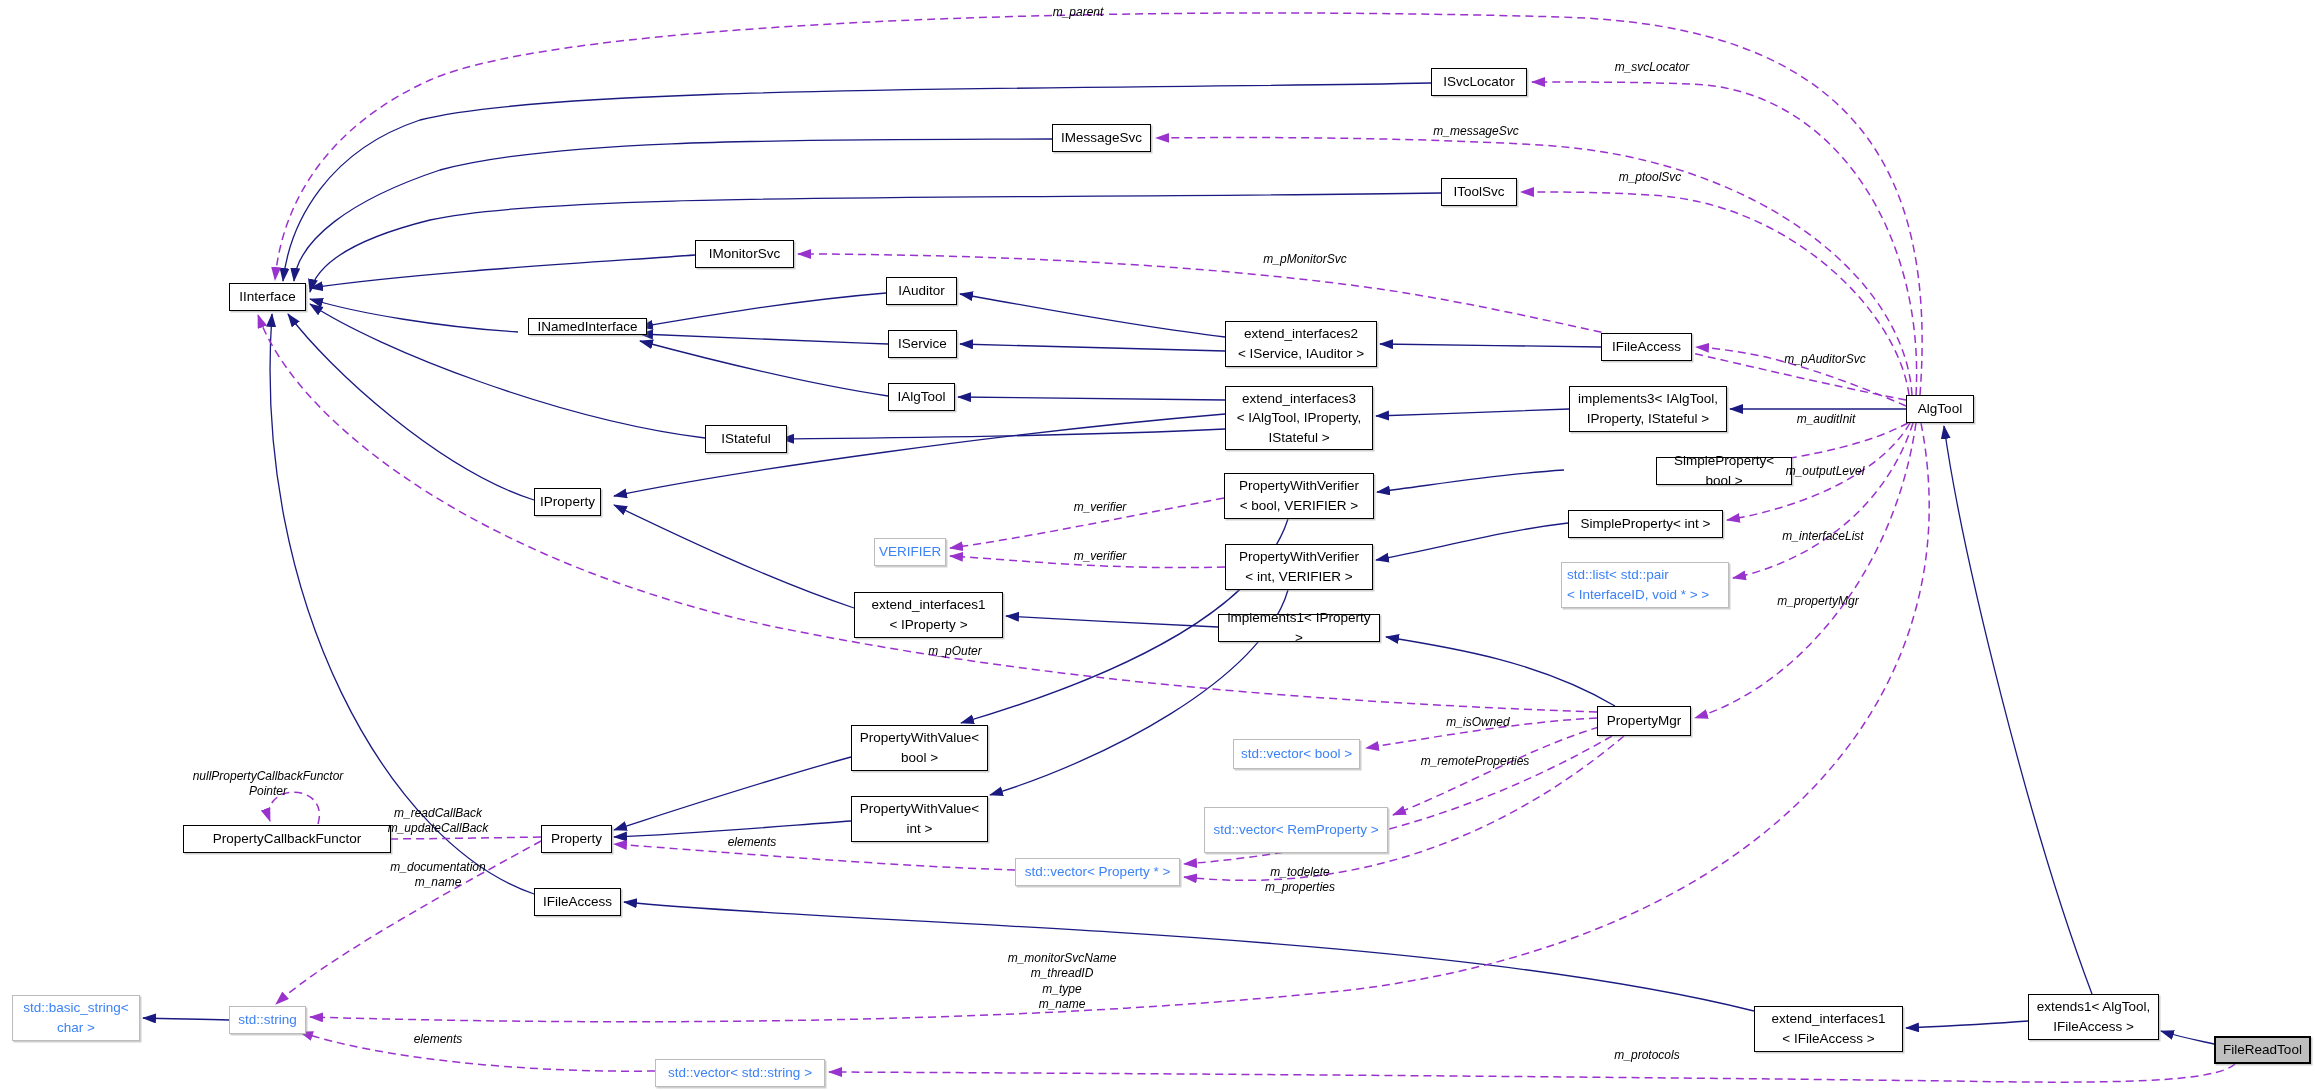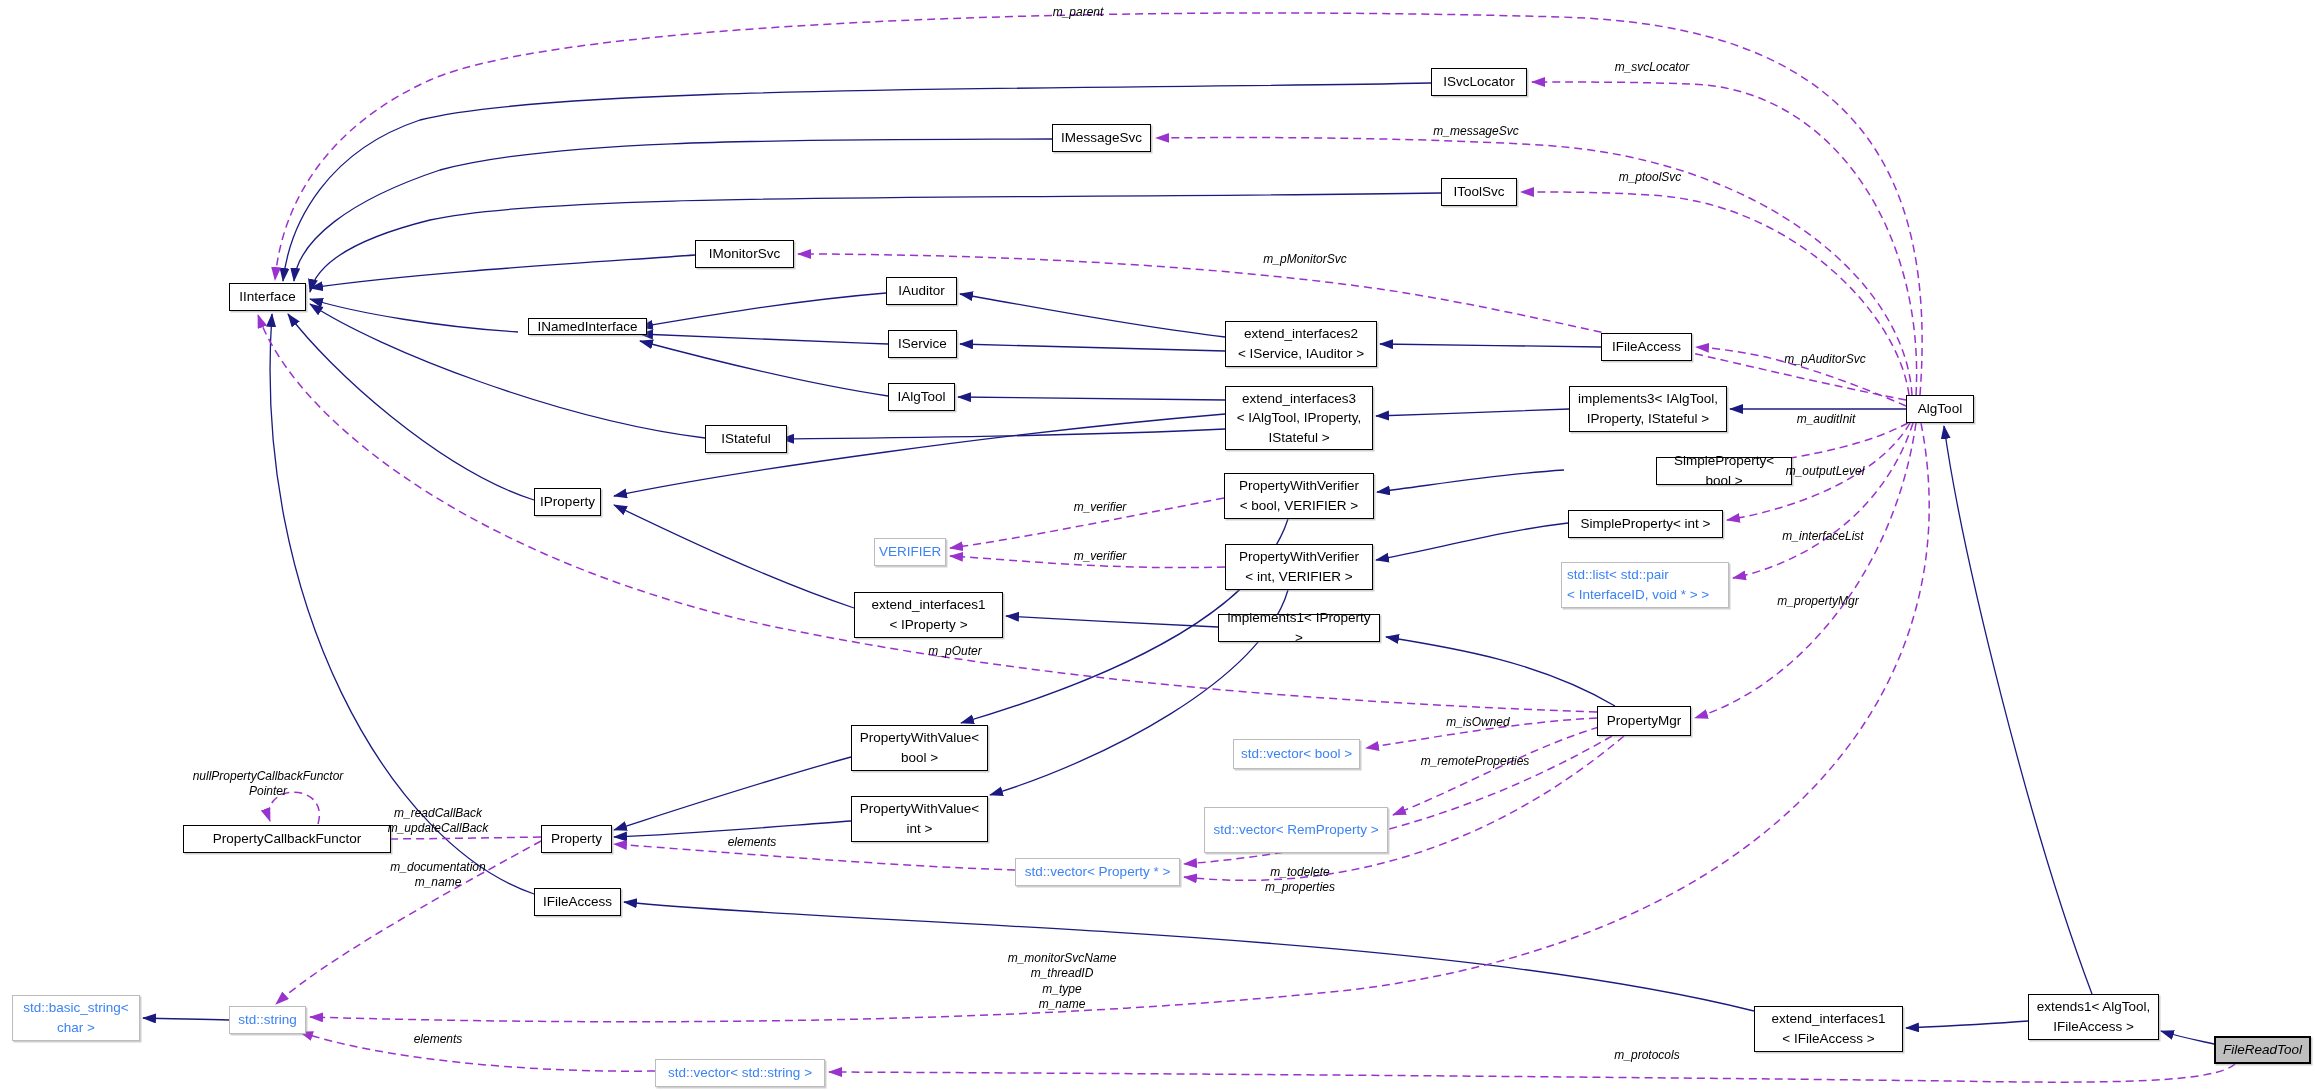--- a/index.html
+++ b/index.html
@@ -5,21 +5,21 @@
   html,body{margin:0;padding:0;background:#ffffff;}
   #canvas{position:relative;width:2315px;height:1091px;background:#ffffff;
           font-family:"Liberation Sans",sans-serif;overflow:hidden;}
   #edges{position:absolute;left:0;top:0;}
   .node{position:absolute;display:flex;align-items:center;justify-content:center;
         text-align:center;background:#ffffff;border:1.5px solid #000000;
         box-sizing:border-box;font-size:13.5px;line-height:1.45;color:#000000;
         white-space:pre-line;padding:1px 5px;
         box-shadow:1.5px 1.5px 0 rgba(125,125,125,.38);}
   .node.gray{border:1.2px solid #bcbcbc;color:#3b82f6;}
-  .node.target{background:#bfbfbf;border-width:2px;font-style:italic;}
+  .node.target{background:#bfbfbf;border-width:2px;}
   .node.align-left{text-align:left;justify-content:flex-start;}
   .elabel{position:absolute;transform:translate(-50%,-50%);font-size:12px;
           line-height:1.28;color:#000000;text-align:center;white-space:pre-line;font-style:italic;}
 </style>
 </head>
 <body>
 
 <div id="canvas">
 
   <svg id="edges" width="2315" height="1091" viewBox="0 0 2315 1091">

